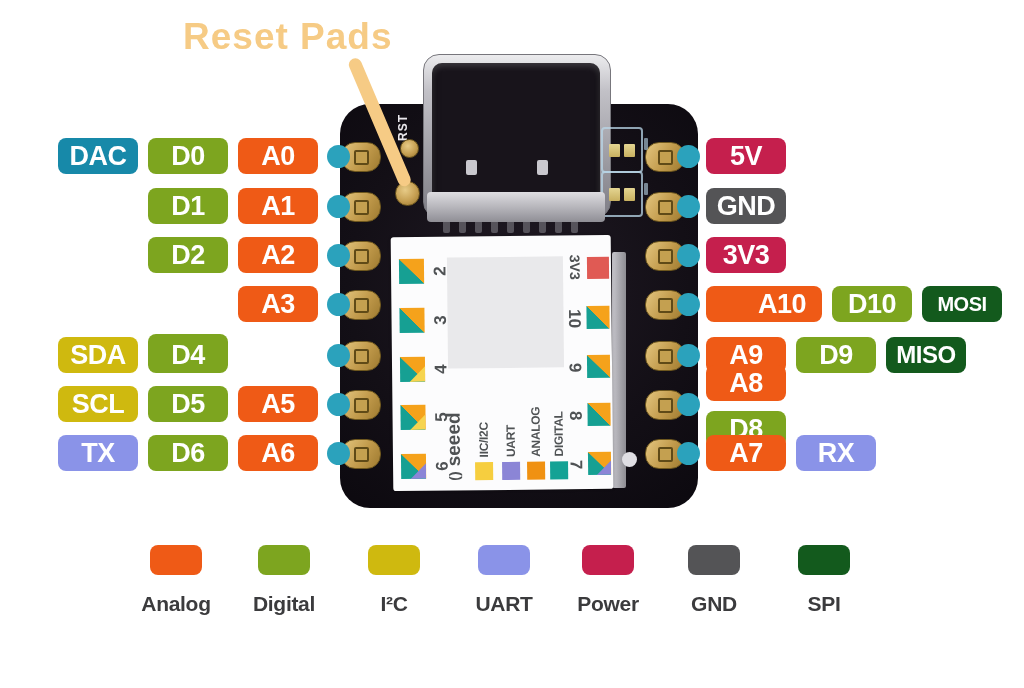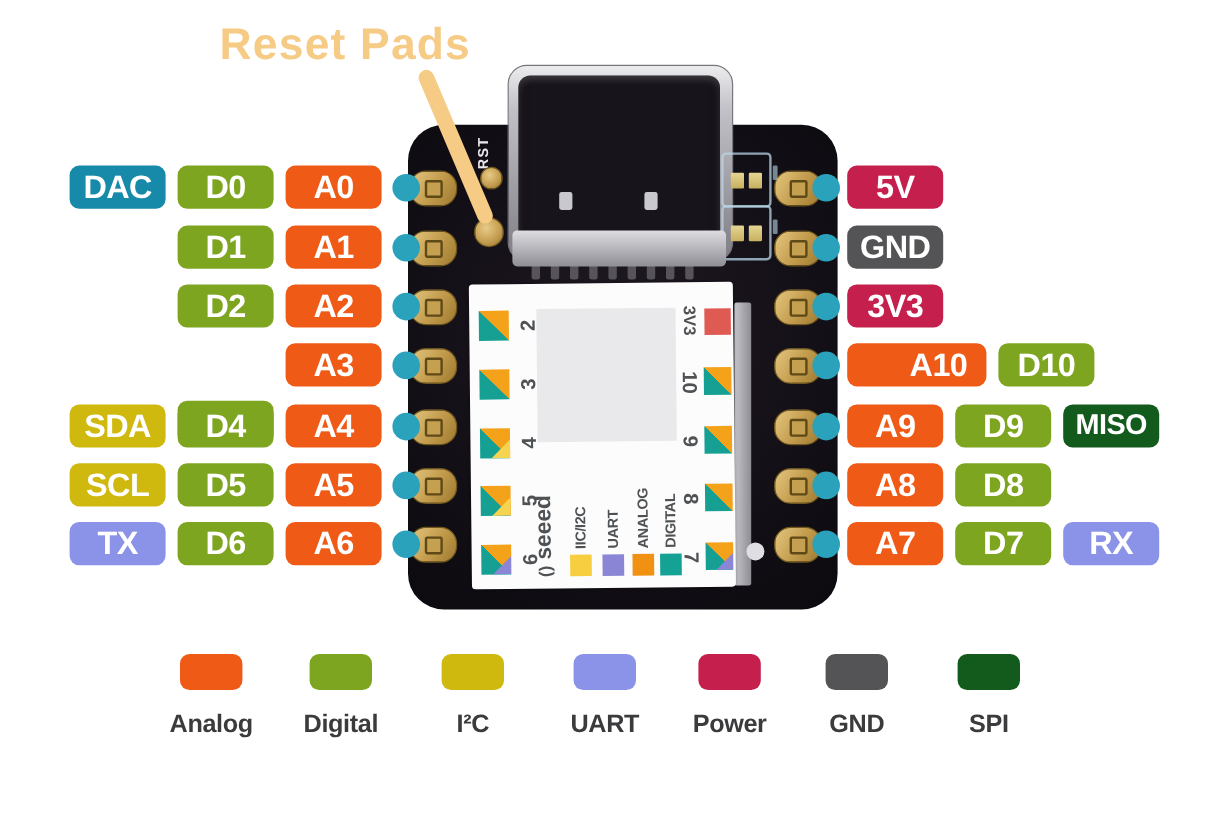--- a/index.html
+++ b/index.html
@@ -204,21 +204,20 @@
         <div class="pin-cell t-analog" style="font-size: 27px;">A2</div>
       </div>
       <div class="pin-row" style="top: 286px;">
         <div class="pin-cell empty"></div>
         <div class="pin-cell t-digital" style="font-size: 27px; margin-top: 48px;">D3</div>
         <div class="pin-cell t-analog" style="font-size: 27px;">A3</div>
       </div>
       <div class="pin-row" style="top: 337px;">
         <div class="pin-cell t-i2c" style="font-size: 27px;">SDA</div>
         <div class="pin-cell t-digital" style="font-size: 27px;">D4</div>
-        <div class="pin-cell t-analog" style="font-size: 27px;">A4</div>
       </div>
       <div class="pin-row" style="top: 386px;">
         <div class="pin-cell t-i2c" style="font-size: 27px;">SCL</div>
         <div class="pin-cell t-digital" style="font-size: 27px;">D5</div>
         <div class="pin-cell t-analog" style="font-size: 27px;">A5</div>
       </div>
       <div class="pin-row" style="top: 435px;">
         <div class="pin-cell t-uart" style="font-size: 27px;">TX</div>
         <div class="pin-cell t-digital" style="font-size: 27px;">D6</div>
         <div class="pin-cell t-analog" style="font-size: 27px;">A6</div>
@@ -230,33 +229,33 @@
       </div>
       <div class="pin-row" style="top: 188px;">
         <div class="pin-cell t-gnd" style="font-size: 27px;">GND</div>
       </div>
       <div class="pin-row" style="top: 237px;">
         <div class="pin-cell t-power" style="font-size: 27px;">3V3</div>
       </div>
       <div class="pin-row" style="top: 286px;">
         <div class="pin-cell t-analog" style="font-size: 27px; padding-left: 36px;">A10</div>
         <div class="pin-cell t-digital" style="font-size: 27px;">D10</div>
+        <div class="pin-cell t-spi" style="font-size: 20px;">MOSI</div>
       </div>
       <div class="pin-row" style="top: 337px;">
         <div class="pin-cell t-analog" style="font-size: 27px;">A9</div>
         <div class="pin-cell t-digital" style="font-size: 27px;">D9</div>
         <div class="pin-cell t-spi" style="font-size: 24px;">MISO</div>
       </div>
-      <div class="pin-row" style="top: 386px;">
+      <div class="pin-row" style="top: 365px; flex-direction: column;">
         <div class="pin-cell t-analog" style="font-size: 27px;">A8</div>
         <div class="pin-cell t-digital" style="font-size: 27px;">D8</div>
       </div>
       <div class="pin-row" style="top: 435px;">
         <div class="pin-cell t-analog" style="font-size: 27px;">A7</div>
-        <div class="pin-cell t-digital" style="font-size: 27px;">D7</div>
         <div class="pin-cell t-uart" style="font-size: 27px;">RX</div>
       </div>
     </div>
   <div id="legend">
       <div class="legend-item" style="left: 116px;">
         <div class="legend-swatch" style="background: rgb(239, 90, 22);"></div>
         <div class="legend-label">Analog</div>
       </div>
       <div class="legend-item" style="left: 224px;">
         <div class="legend-swatch" style="background: rgb(125, 165, 31);"></div>

